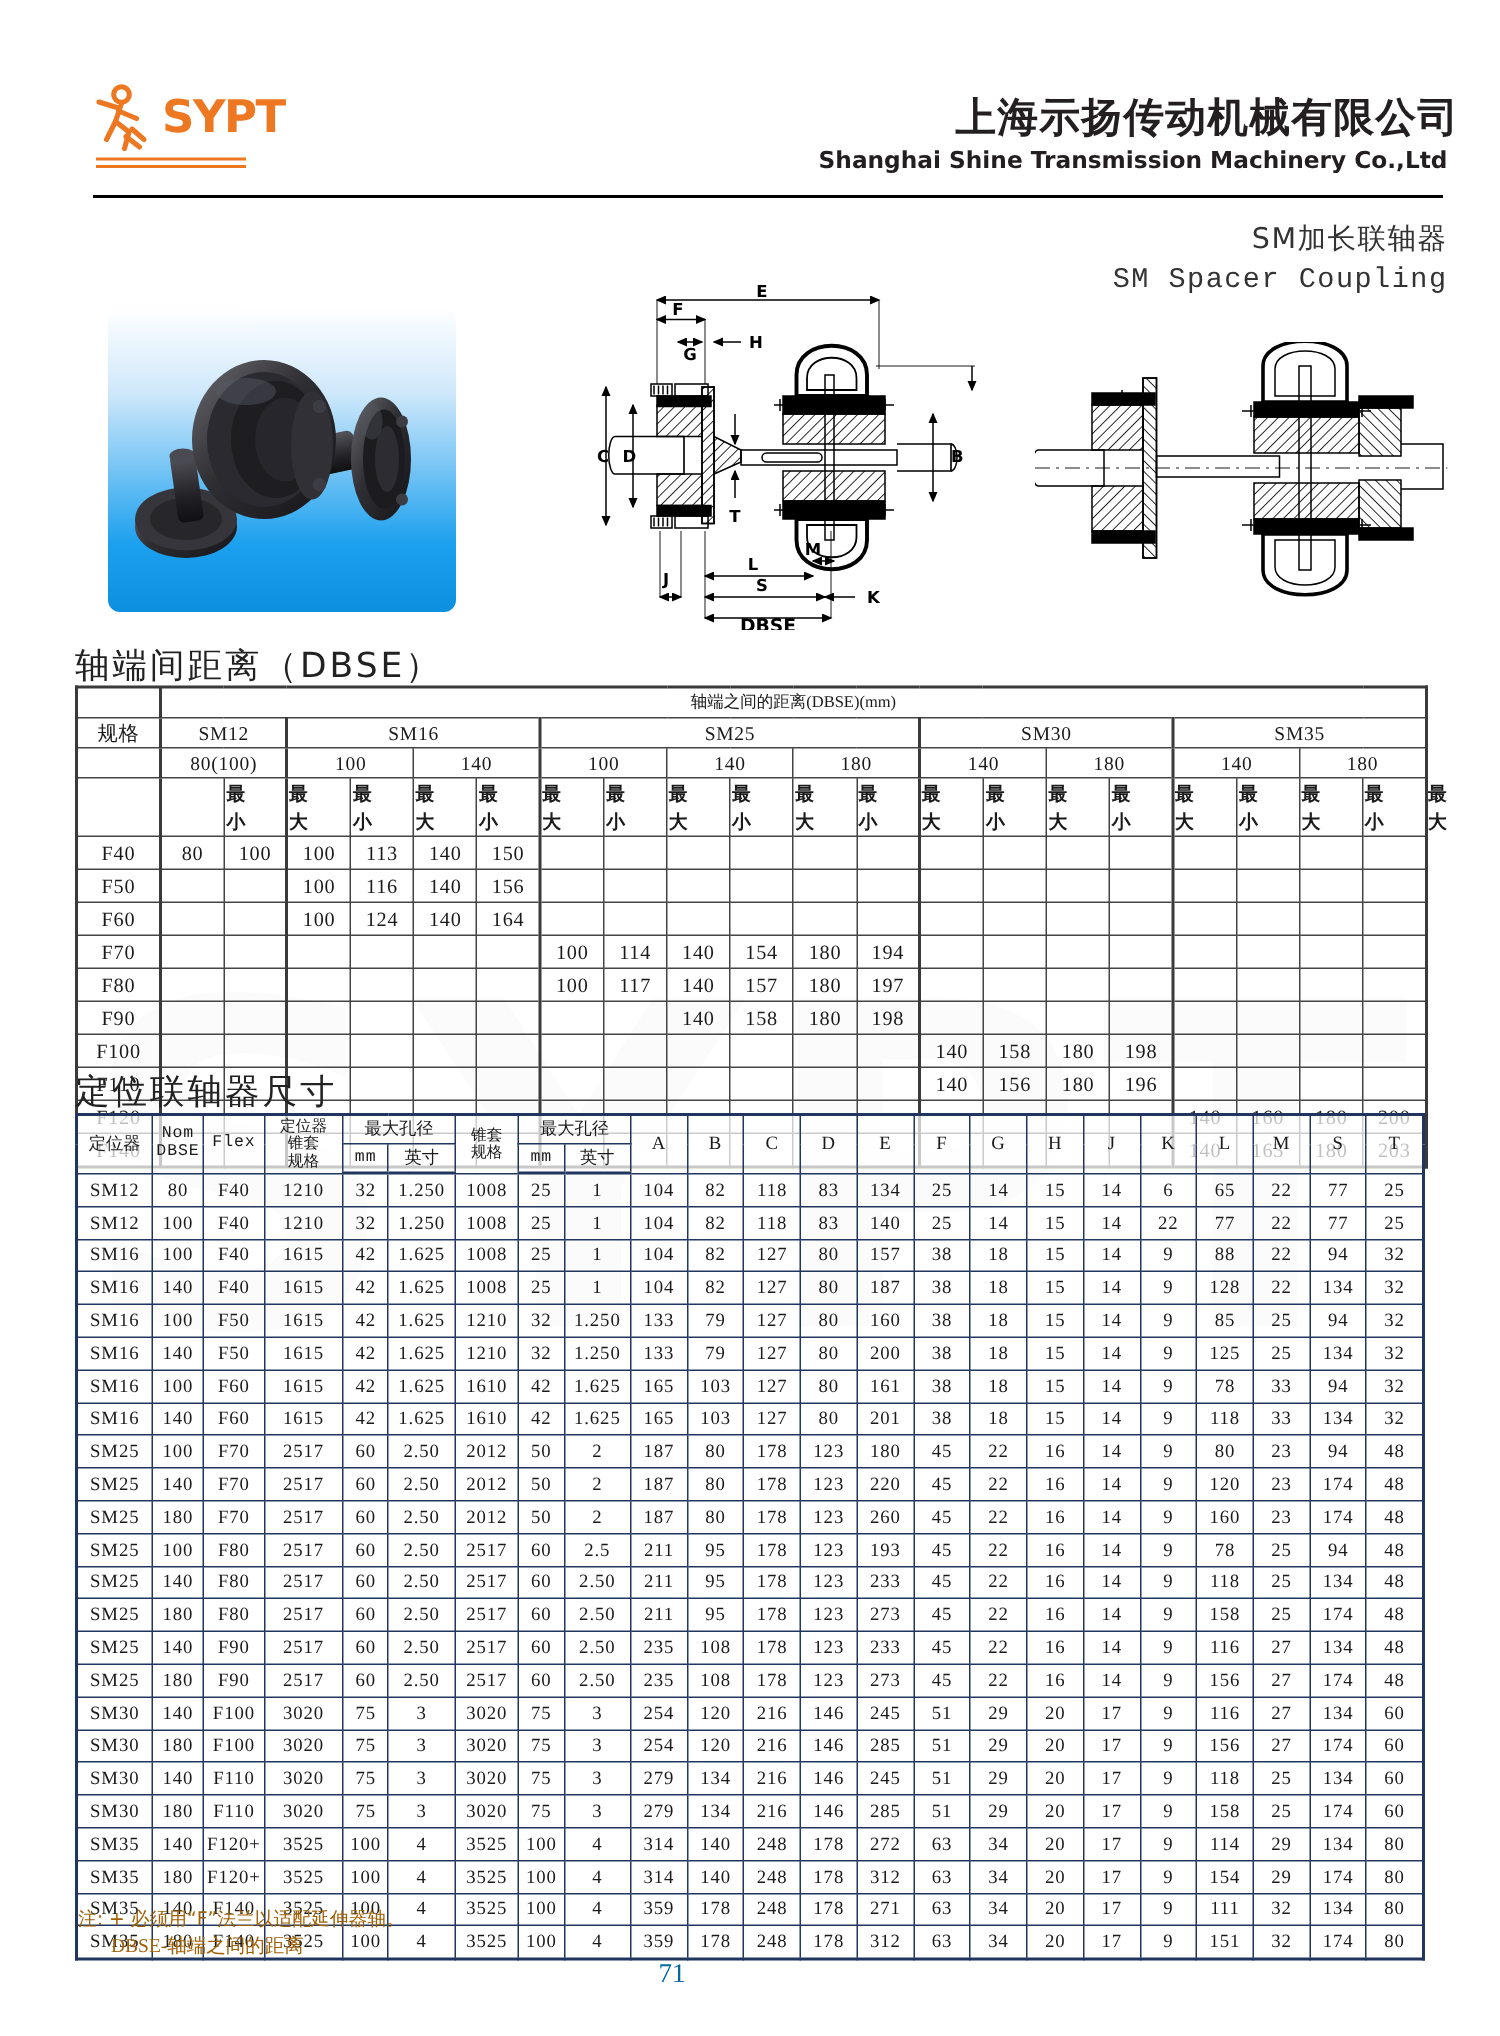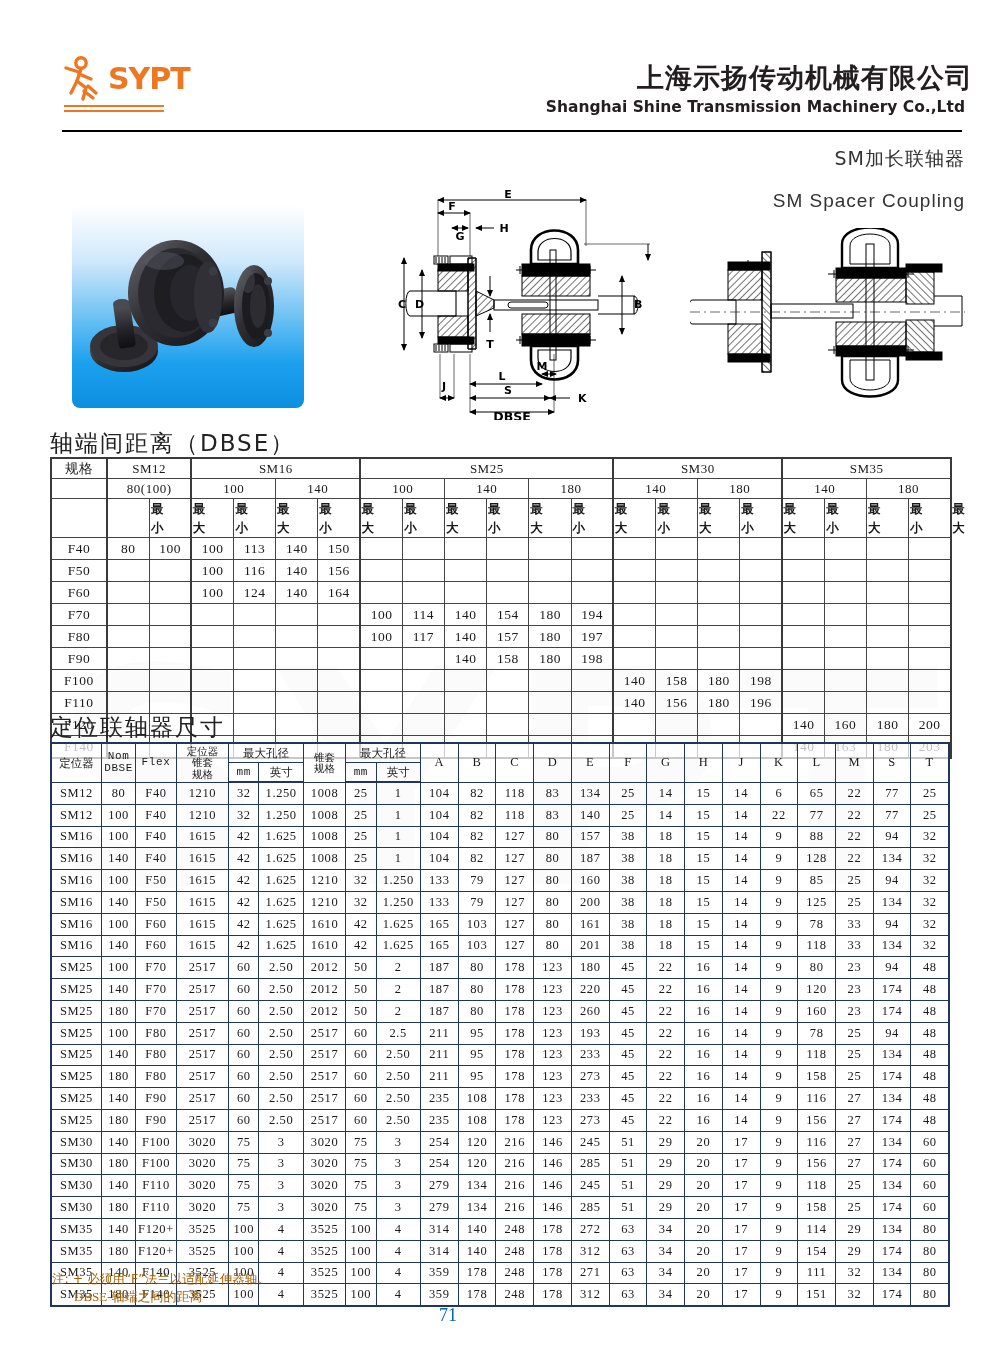--- a/index.html
+++ b/index.html
@@ -51,21 +51,21 @@
   #header-rule {
     position:absolute; left:62px; top:130px; width:900px; height:2px; background:#000;
   }
 
   
   #product-title { position:absolute; right:35px; top:146px; text-align:right; z-index:3; }
   #product-title .cn {
     font-family:"DejaVu Sans", sans-serif; font-size:19px; color:#333; letter-spacing:1px;
   }
   #product-title .en {
-    font-family:Liberation Sans, sans-serif; font-size:19px; color:#333; letter-spacing:1px; margin-top:18px;
+    font-family:Liberation Mono, monospace; font-size:19px; color:#333; letter-spacing:1px; margin-top:3px;
   }
 
   
   #photo {
     position:absolute; left:72px; top:205px; width:232px; height:203px;
     border-radius:8px; z-index:3;
     background:linear-gradient(to bottom, #ffffff 0%, #cfe8fb 28%, #1ba0ee 78%, #0d8fe0 100%);
     overflow:hidden;
   }
   #photo svg { display:block; }
@@ -398,20 +398,24 @@
 
 <div class="section-heading" id="heading-dbse">轴端间距离（DBSE）</div>
 
 <div id="tbl-dbse-wrap">
   <table id="tbl-dbse">
     <colgroup>
       <col style="width:56px">
       <col span="20" style="width:42.2px">
     </colgroup>
     <tbody id="dbse-body">
+        <tr>
+          <td></td>
+          <td colspan="20" class="cap thick-l">轴端之间的距离(DBSE)(mm)</td>
+        </tr>
         <tr>
           <td class="rowlab">规格</td>
           <td colspan="2" class="grp thick-l">SM12</td>
           <td colspan="4" class="grp thick-l">SM16</td>
           <td colspan="6" class="grp thick-l">SM25</td>
           <td colspan="4" class="grp thick-l">SM30</td>
           <td colspan="4" class="grp thick-l">SM35</td>
         </tr>
         <tr>
           <td></td>

